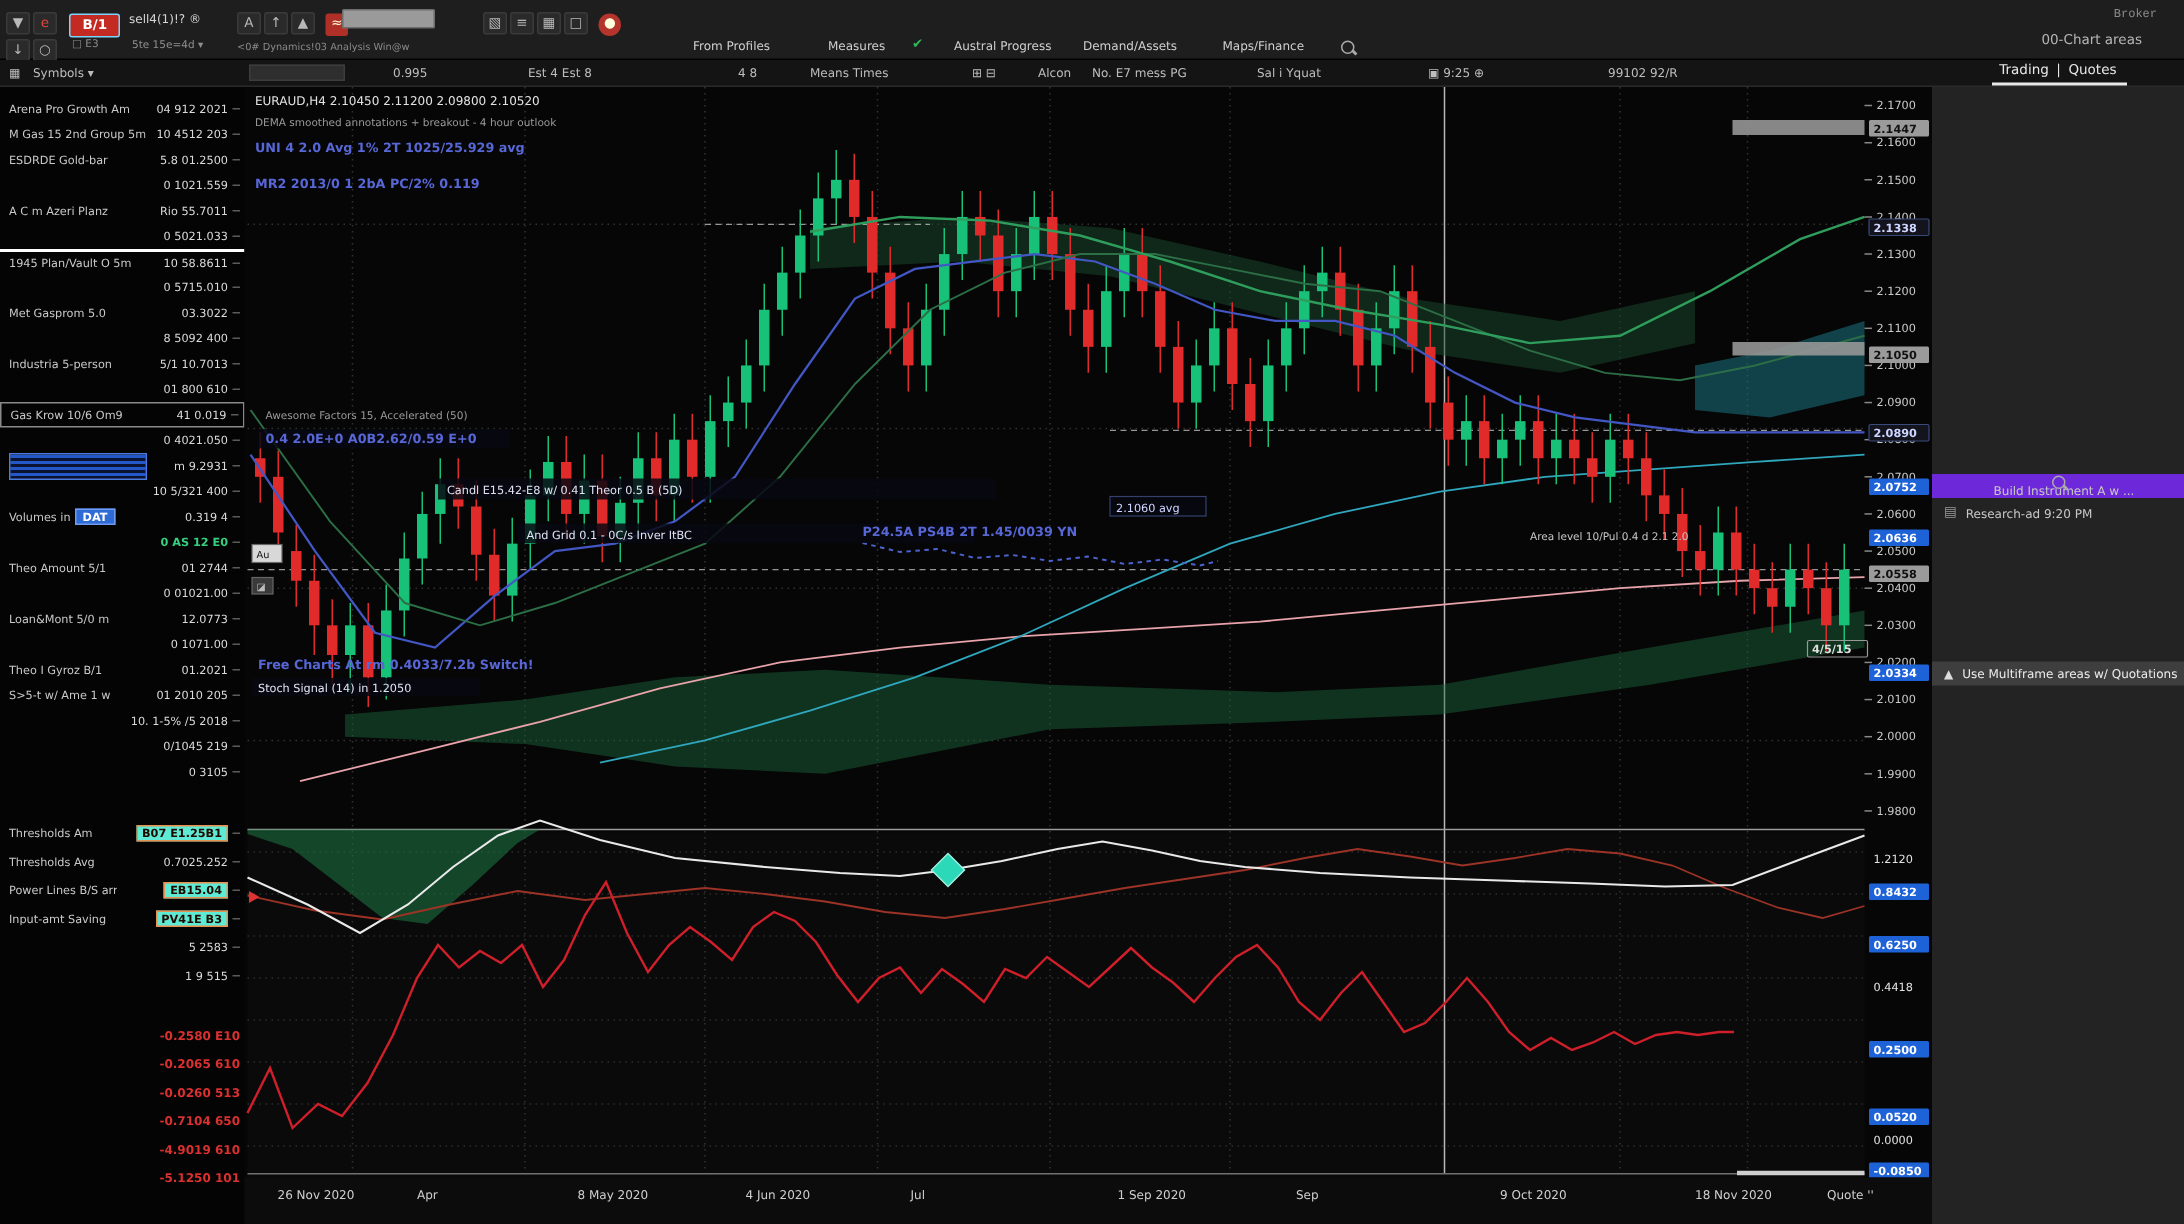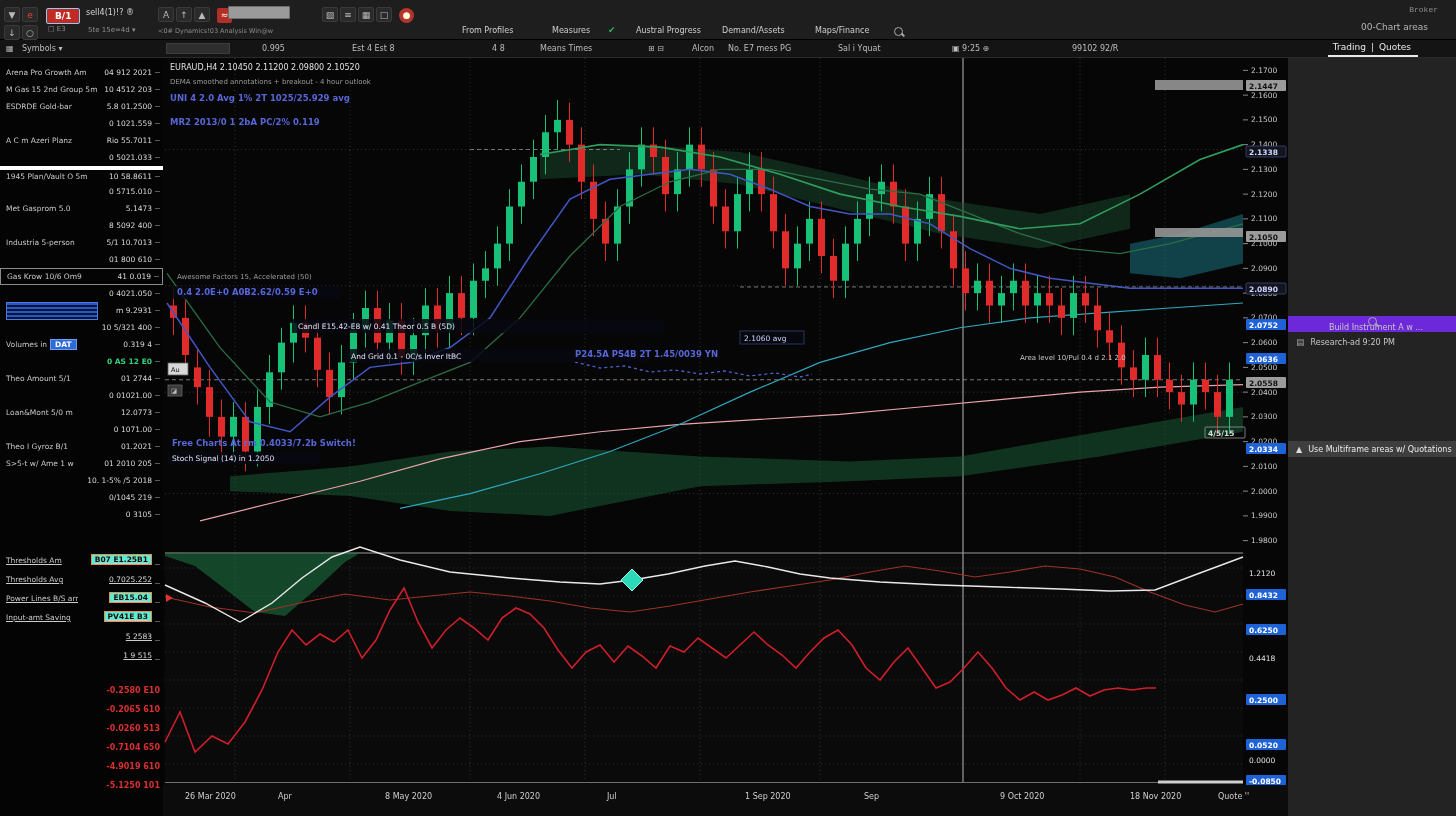--- a/index.html
+++ b/index.html
@@ -39,31 +39,31 @@
   .sb-search { position:absolute; left:166px; top:3px; width:64px; height:11px;
     background:#2e2e2e; border:1px solid #3d3d3d; }
   .tabs { position:absolute; right:40px; top:2px; font-size:9px; color:#e8e8e8; }
   .tab { padding:0 5px; color:#e8e8e8; }
   .tab-underline { position:absolute; right:38px; top:15px; width:90px; height:2px; background:#e9e9e9; }
 
   
   .sidebar { position:absolute; left:0; top:58px; width:192px; height:758px;
     background:#040404; border-right:1px solid #2e2e2e; }
   .sb-line { position:relative; display:flex; align-items:center; height:17px; padding:0 3px 0 6px; }
-  .sb-line.sep { border-top:4px solid #ffffff; }
+  .sb-line.sep { border-top:2px solid #ffffff; }
   .sb-line.boxed { border:1px solid #8a8a8a; }
   .sb-label { font-size:7.5px; color:#c9c9c9; white-space:nowrap; overflow:hidden; }
   .sb-val { margin-left:auto; font-size:7.5px; color:#dadada; white-space:nowrap; }
   .sb-val.green { color:#35d07f; font-weight:bold; }
   .sb-tick { width:5px; height:1px; background:#5a5a5a; margin-left:3px; flex:0 0 auto; }
   .sb-badge { display:inline-block; background:#2e6bd6; color:#fff; font-size:7.5px;
     font-weight:bold; padding:0 4px; border:1px solid #6e9df0; margin-left:3px; }
   .sb-selected { width:92px; height:18px; background:repeating-linear-gradient(
     to bottom, #2458c8 0 2px, #0a1430 2px 4px); border:1px solid #4b7be0; }
-  .alert-line { position:relative; display:flex; align-items:flex-end; height:19px; padding:0 3px 0 6px;text-decoration:underline; }
+  .alert-line { position:relative; display:flex; align-items:center; height:19px; padding:0 3px 0 6px; }
   .alert-badge { margin-left:auto; background:#5eead4; color:#200a00; font-size:7.5px; font-weight:bold;
     padding:0 3px; border:1px solid #e89050; }
   .red-line { display:flex; align-items:center; justify-content:flex-end; height:19px; padding-right:3px;
     font-size:8px; font-weight:bold; color:#d93030; }
 
   
   .chart-wrap { position:absolute; left:163px; top:58px; width:1125px; height:727px; background:#060606; }
   svg text { font-family:"DejaVu Sans", sans-serif; }
 
   
@@ -165,21 +165,21 @@
           <span class="sb-val">10 58.8611</span>
           <span class="sb-tick"></span>
         </div>
         <div class="sb-line">
           <span class="sb-label"></span>
           <span class="sb-val">0 5715.010</span>
           <span class="sb-tick"></span>
         </div>
         <div class="sb-line">
           <span class="sb-label">Met Gasprom 5.0</span>
-          <span class="sb-val">5.1473</span>
+          <span class="sb-val">03.3022</span>
           <span class="sb-tick"></span>
         </div>
         <div class="sb-line">
           <span class="sb-label"></span>
           <span class="sb-val">8 5092 400</span>
           <span class="sb-tick"></span>
         </div>
         <div class="sb-line">
           <span class="sb-label">Industria 5-person</span>
           <span class="sb-val">5/1 10.7013</span>
@@ -627,21 +627,21 @@
         <rect x="740" y="331" width="64" height="13" fill="rgba(8,8,18,0.85)" stroke="#35406e" stroke-width="0.8"></rect>
         <text x="744" y="341" fill="#cfd6ff" font-size="7.5" font-weight="normal">2.1060 avg</text>
         <text x="1020" y="360" fill="#c6c6c6" font-size="7" font-weight="normal">Area level 10/Pul 0.4 d 2.1 2.0</text>
         <text x="172" y="446" fill="#5767d6" font-size="8.5" font-weight="bold">Free Charts At rm 0.4033/7.2b Switch!</text>
         <rect x="168" y="452" width="152" height="12" fill="rgba(8,8,18,0.85)" stroke="none" stroke-width="0.8"></rect>
         <text x="172" y="461" fill="#dfe3f5" font-size="7.5" font-weight="normal">Stoch Signal (14) in 1.2050</text>
       </svg>
   </div>
 
   <div class="timebar" id="timebar">
-      <span class="tb-label" style="left: 22px;">26 Mar 2020</span>
+      <span class="tb-label" style="left: 22px;">26 Nov 2020</span>
       <span class="tb-label" style="left: 115px;">Apr</span>
       <span class="tb-label" style="left: 222px;">8 May 2020</span>
       <span class="tb-label" style="left: 334px;">4 Jun 2020</span>
       <span class="tb-label" style="left: 444px;">Jul</span>
       <span class="tb-label" style="left: 582px;">1 Sep 2020</span>
       <span class="tb-label" style="left: 701px;">Sep</span>
       <span class="tb-label" style="left: 837px;">9 Oct 2020</span>
       <span class="tb-label" style="left: 967px;">18 Nov 2020</span>
       <span class="tb-label" style="left: 1055px;">Quote ''</span>
     </div>

